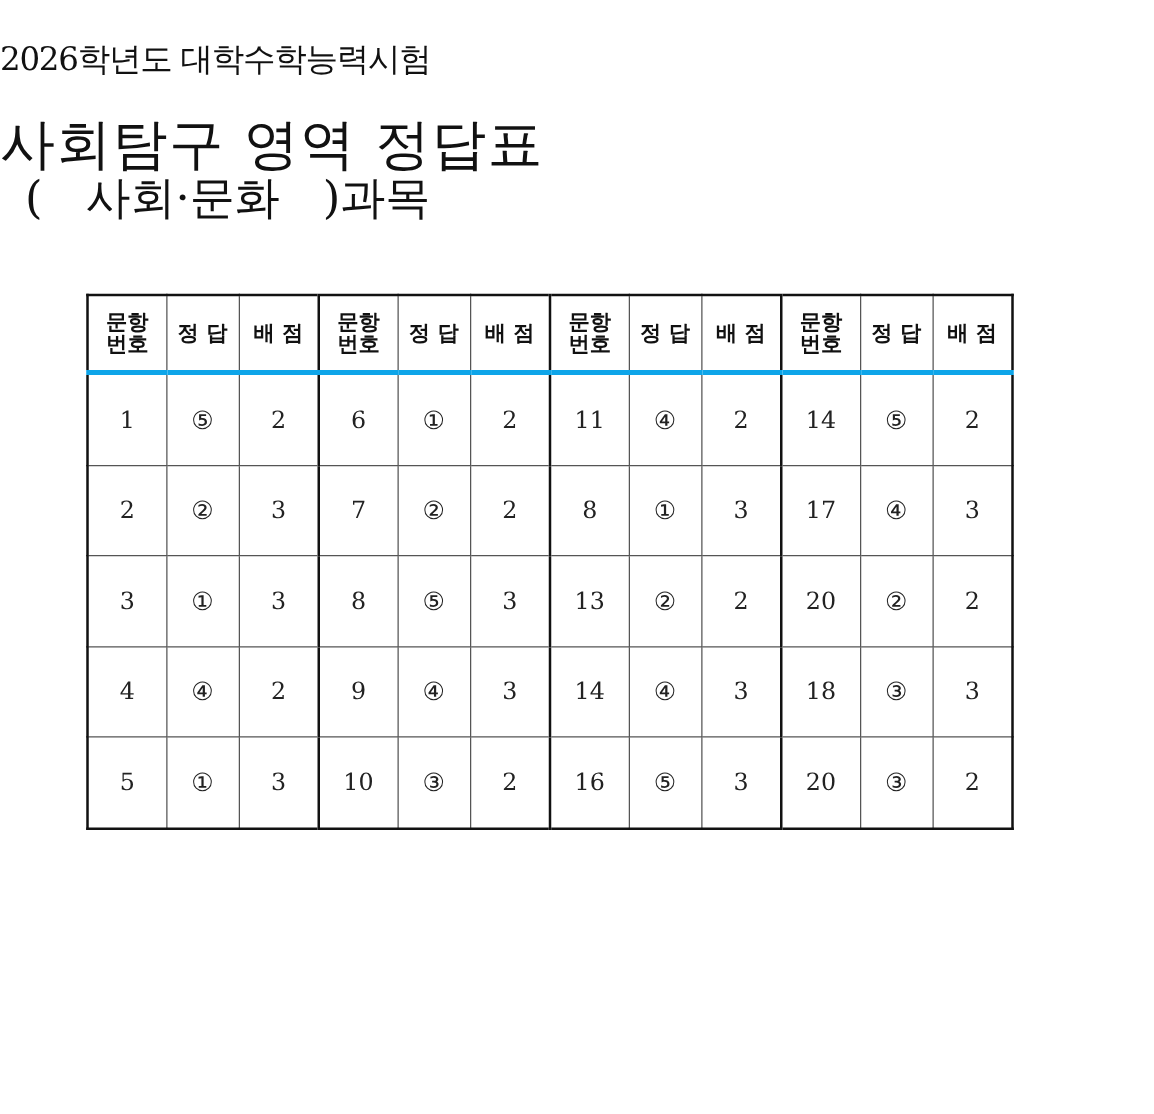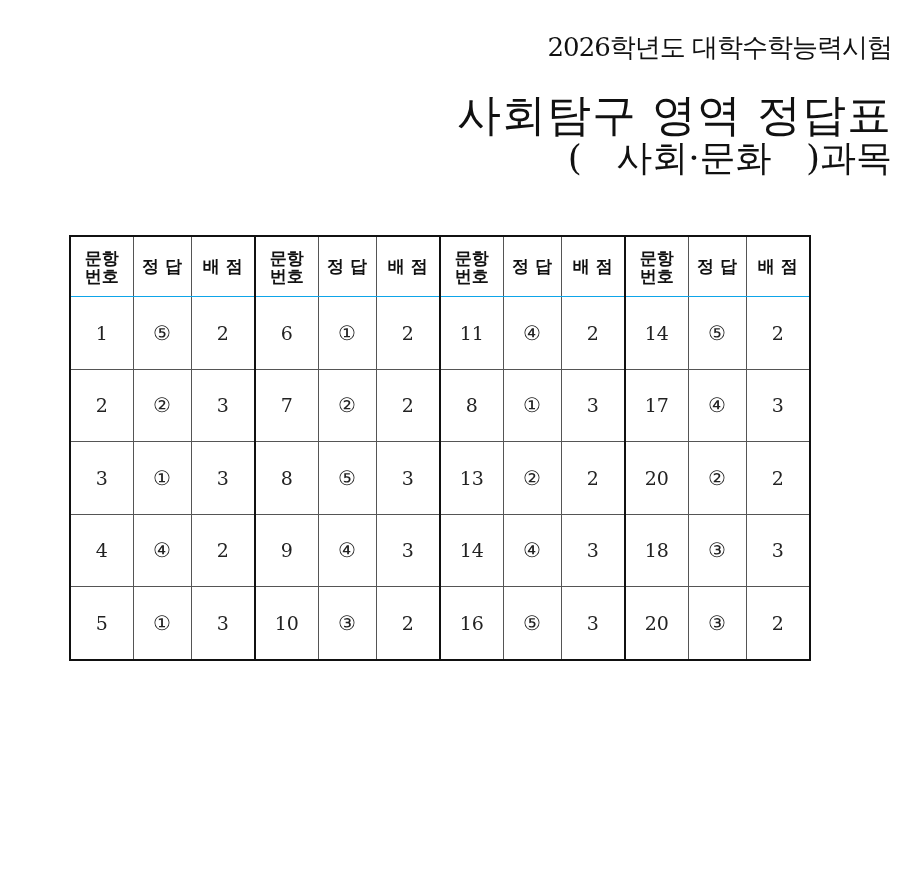--- a/index.html
+++ b/index.html
@@ -10,59 +10,60 @@
     body {
       width: 923px;
       height: 891px;
       position: relative;
       overflow: hidden;
       font-family: "DejaVu Serif", "Liberation Serif", serif;
       color: #111111;
     }
     .header {
       position: absolute;
-      left: 12px;
+      left: 0;
       width: 880px;
-      text-align: right;
+      text-align: left;
     }
     .exam-title {
       top: 30px;
       font-size: 26px;
       letter-spacing: -1px;
     }
     .section-title {
       top: 86px;
       font-size: 44px;
       letter-spacing: 1px;
     }
     .subject-line {
       top: 134px;
       font-size: 36px;
       white-space: pre;
+      padding-left: 20px;
     }
     table.answers {
       position: absolute;
       left: 69px;
       top: 235px;
       border-collapse: collapse;
       border: 2.5px solid #111;
       table-layout: fixed;
     }
     table.answers td, table.answers th {
       border: 1px solid #555;
       text-align: center;
       vertical-align: middle;
       padding: 0;
     }
     table.answers th {
       height: 59px;
       font-family: "DejaVu Sans", "Liberation Sans", sans-serif;
       font-weight: bold;
       font-size: 17px;
-      border-bottom: 1px solid #0ea5e9;
+      border-bottom: 4px solid #0ea5e9;
     }
     table.answers th.qnum-h {
       font-size: 17px;
       line-height: 18px;
     }
     table.answers td {
       height: 71.5px;
       font-size: 19px;
       font-family: "DejaVu Serif", "Liberation Serif", serif;
       color: #222;

